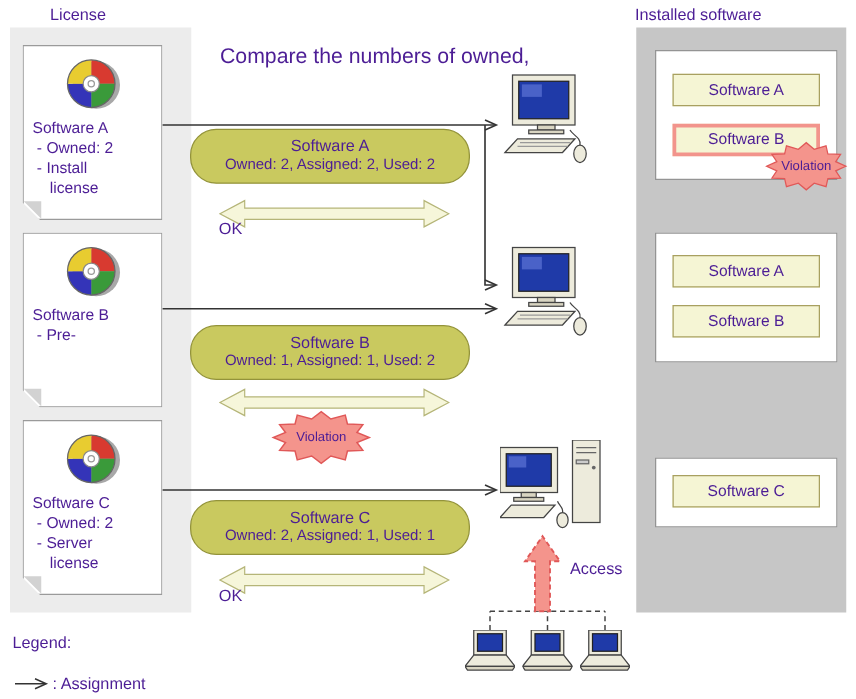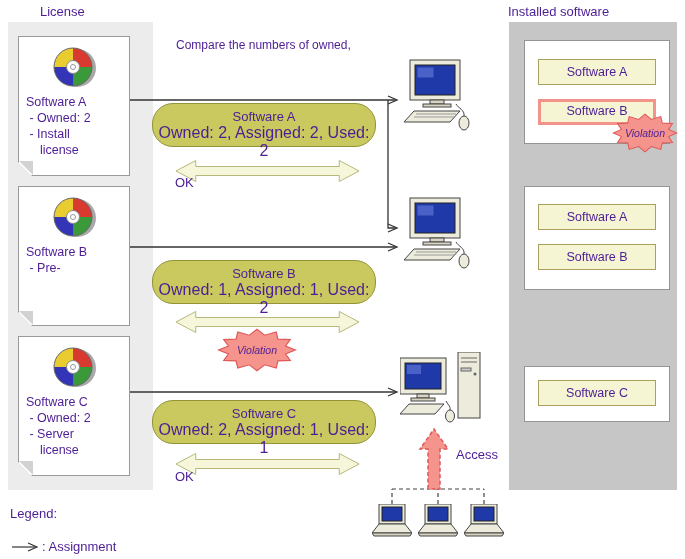--- a/index.html
+++ b/index.html
@@ -16,33 +16,33 @@
   .card{
     position:absolute; left:18px; width:112px; height:140px; background:#fff;
     border:1px solid #9a9a9a; box-sizing:border-box;
     clip-path: polygon(0 0, 100% 0, 100% 100%, 14px 100%, 0 calc(100% - 14px));
   }
   .card .cd{display:block; margin:7px auto 4px auto;}
   .card .ln{padding-left:7px; white-space:pre; font-size:12.5px; line-height:16px;}
   .card .fold{position:absolute; left:0; bottom:0; width:0; height:0;
     border-top:14px solid #d2d2d2; border-left:14px solid transparent;}
 
-  .note{position:absolute; font-size:12px; line-height:18px;}
+  .note{position:absolute; font-size:17px; line-height:18px;}
 
   .pill{
     position:absolute; left:152px; width:224px; height:44px; box-sizing:border-box;
     background:#c9c95f; border:1px solid #93933a; border-radius:21px; text-align:center;
   }
   .pill .t1{margin-top:5px; font-size:13px;}
-  .pill .t2{font-size:16px;}
+  .pill .t2{font-size:12px;}
 
   .darrow{position:absolute; left:175px; width:185px; height:26px;}
   .ok{position:absolute; left:175px; width:185px; text-align:left; font-size:13px;}
 
-  .burst{position:absolute;font-style:italic;}
+  .burst{position:absolute;}
   .burst svg{position:absolute; left:0; top:0; width:100%; height:100%;}
   .burst .burst-text{position:absolute; left:0; top:0; right:0; bottom:0;
     display:flex; align-items:center; justify-content:center; font-size:10.5px;}
 
   .group{position:absolute; left:524px; width:146px; background:#fff;
     border:1px solid #949494; box-sizing:border-box;}
   .chip{position:absolute; left:538px; width:118px; height:26px; box-sizing:border-box;
     background:#f5f5d4; border:1px solid #a8a060; text-align:center; line-height:24px;
     font-size:12.5px;}
   .chip.violation{border:3px solid #f2948c; line-height:19px;}

